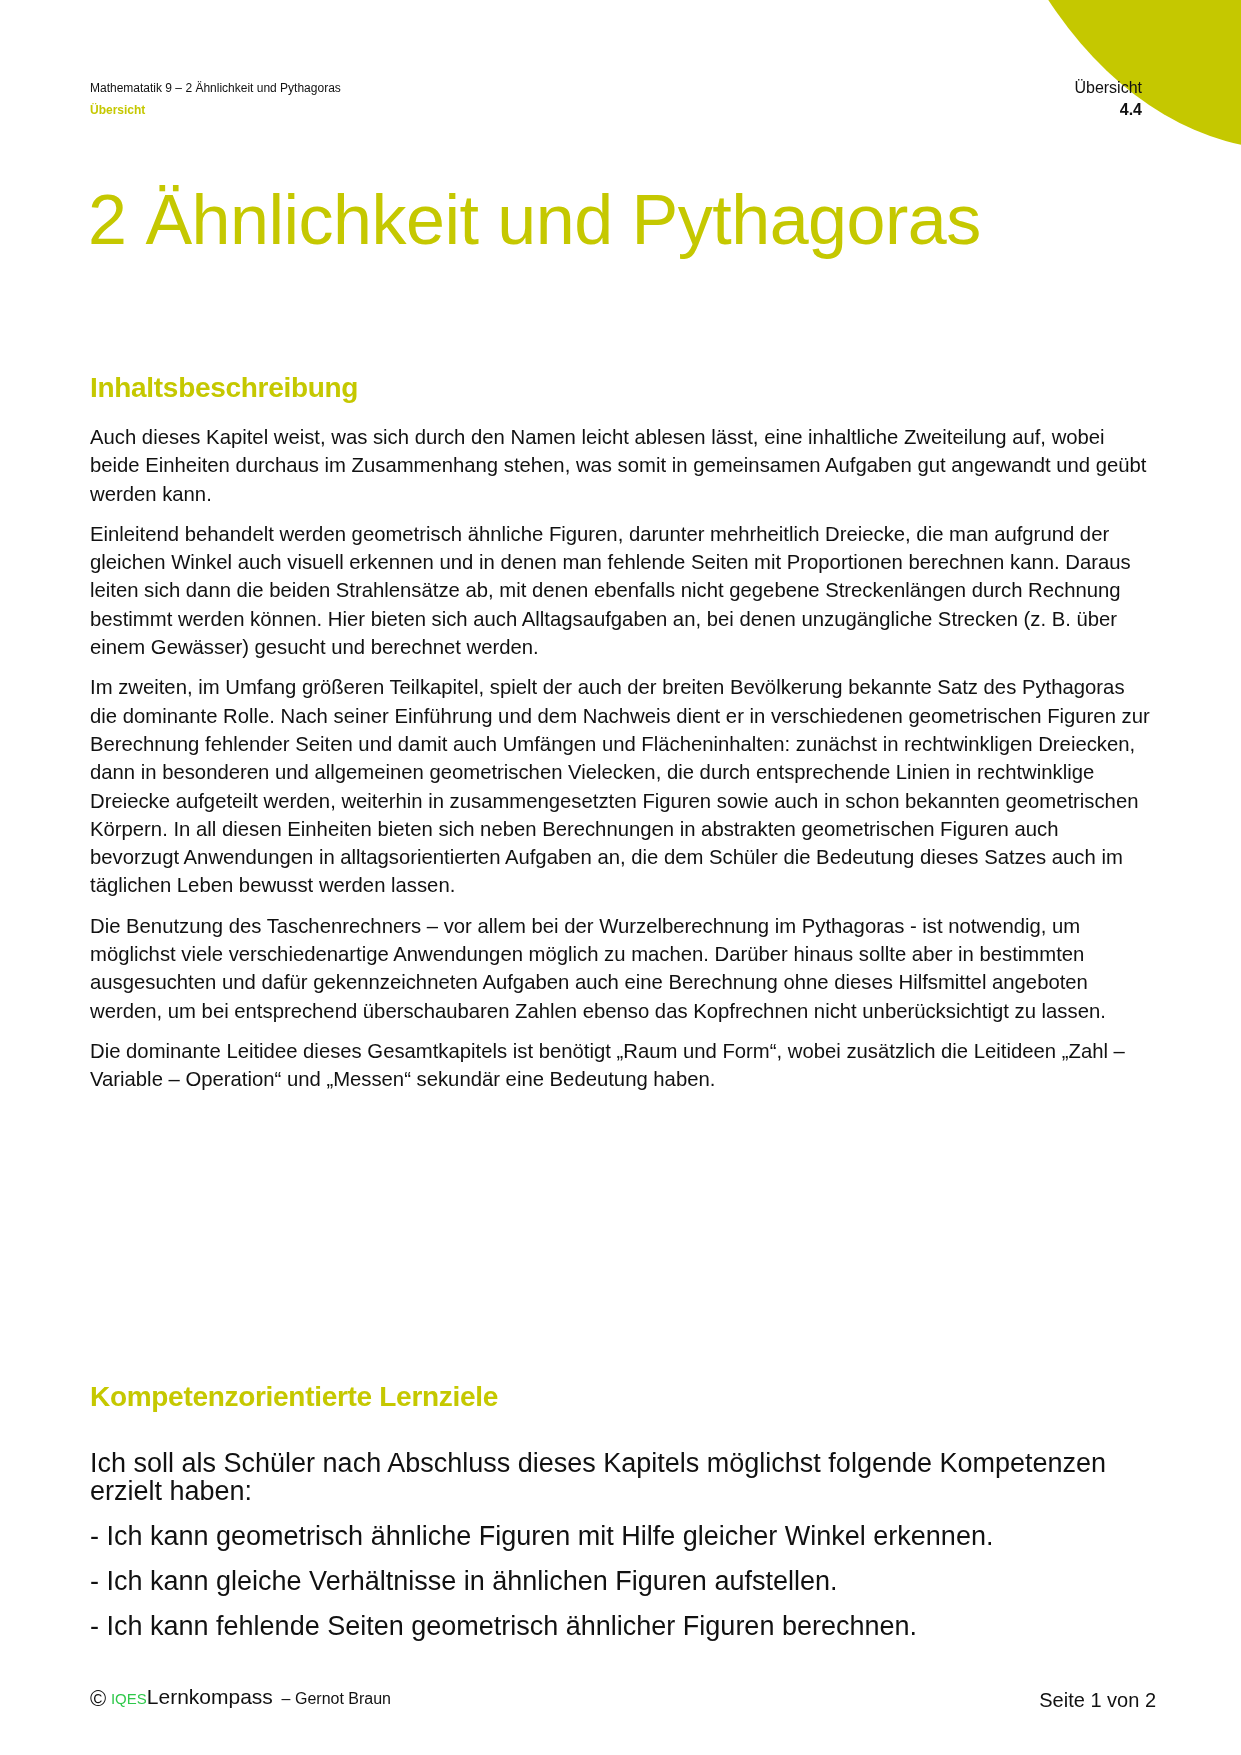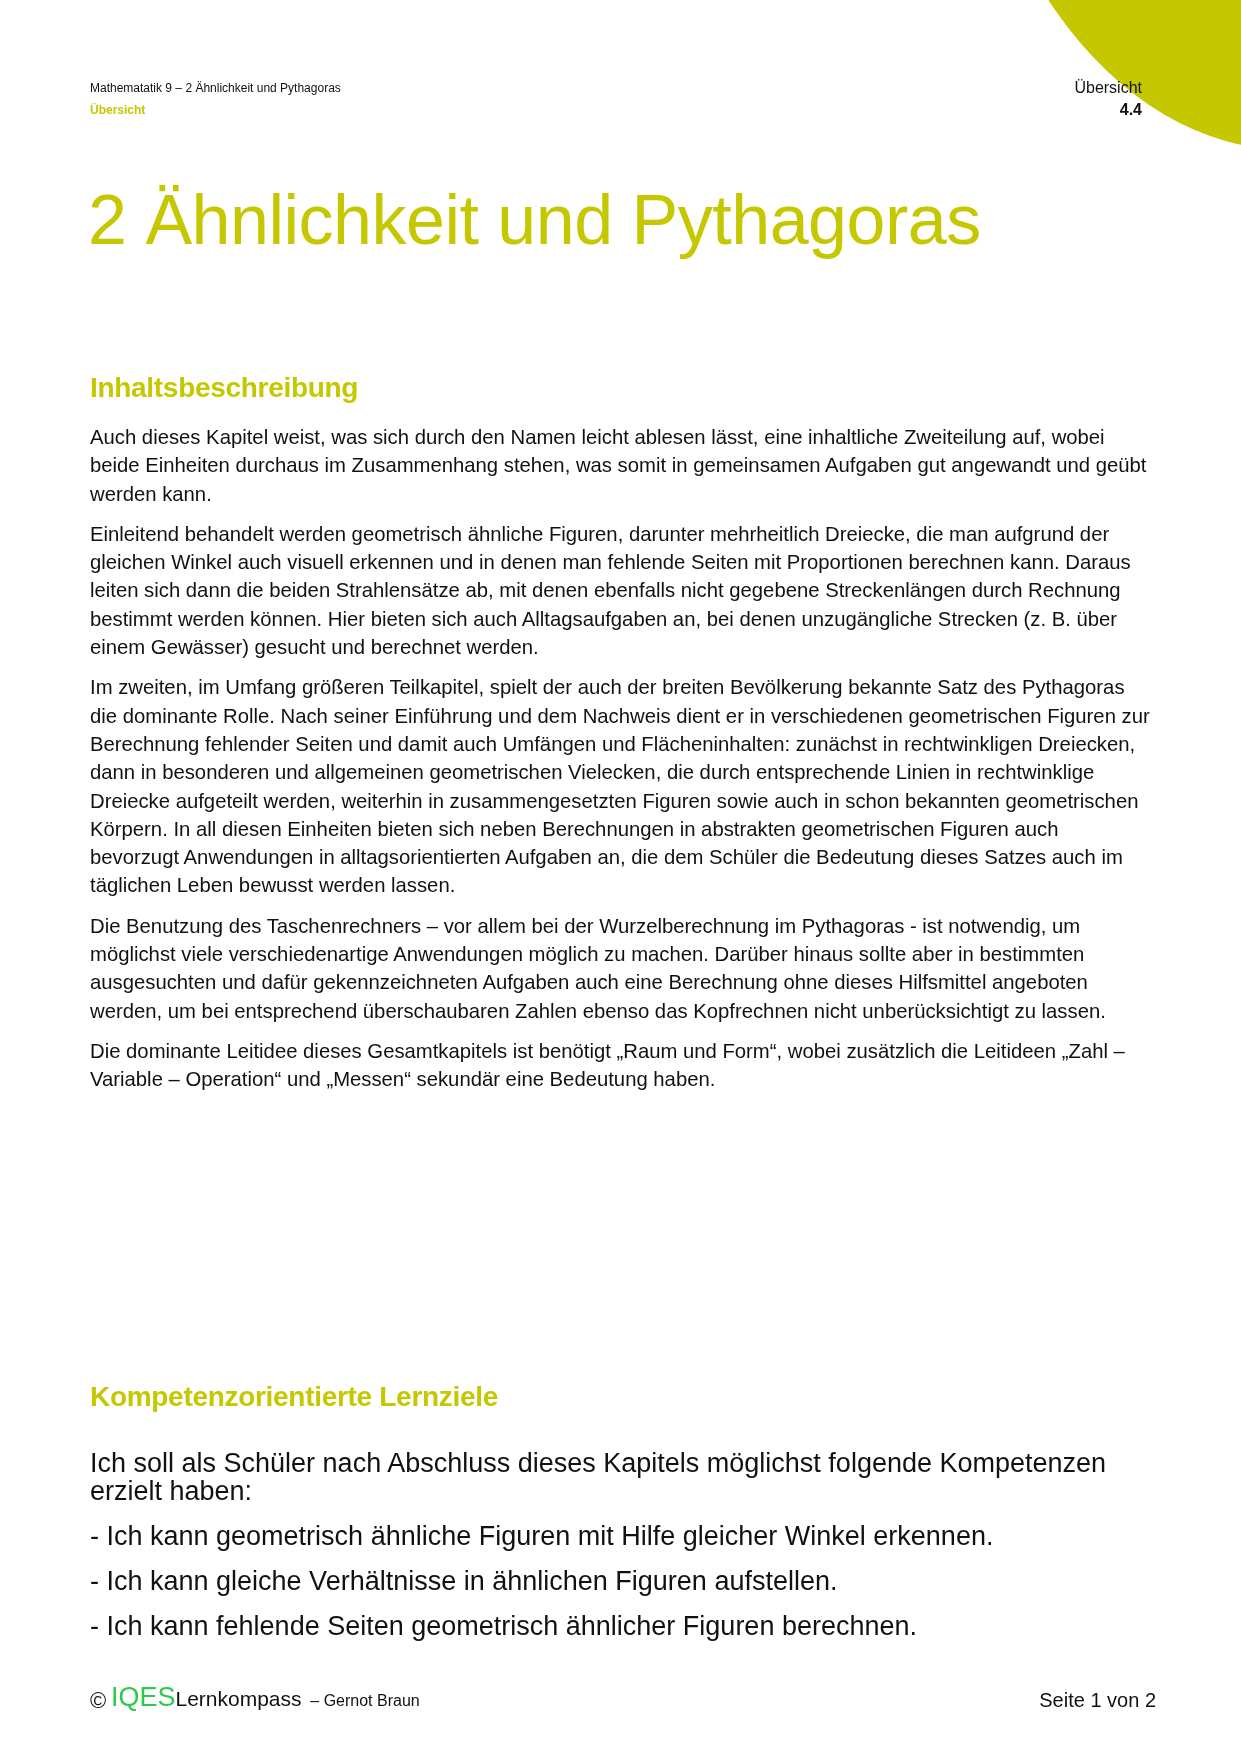--- a/index.html
+++ b/index.html
@@ -24,21 +24,21 @@
     .section-heading {
       position: absolute; left: 90px; margin: 0;
       font-size: 28px; font-weight: bold; color: #c5c800; line-height: 34px; letter-spacing: -0.3px;
     }
     .body-text { position: absolute; left: 90px; width: 1060px; font-size: 20.3px; line-height: 28.3px; }
     .body-text p { margin: 0 0 12px 0; }
     .goals { position: absolute; left: 90px; top: 1449px; width: 1060px; font-size: 27px; line-height: 28px; }
     .goals p { margin: 0 0 17px 0; }
     .footer-left { position: absolute; left: 90px; top: 1685px; font-size: 17px; line-height: 24px; white-space: nowrap; }
     .footer-left .copy { font-size: 22px; vertical-align: -2px; }
-    .footer-left .brand-iqes { color: #2ec84a; font-size: 27px; }
+    .footer-left .brand-iqes { color: #2ec84a; font-size: 15px; }
     .footer-left .brand-rest { color: #111; font-size: 21px; }
     .footer-left .author { font-size: 16px; margin-left: 4px; }
     .footer-right { position: absolute; right: 85px; top: 1689px; font-size: 20px; line-height: 22px; }
   </style>
 </head>
 <body>
 
 <div class="corner-blob"></div>
 
 <div class="hdr-left">

